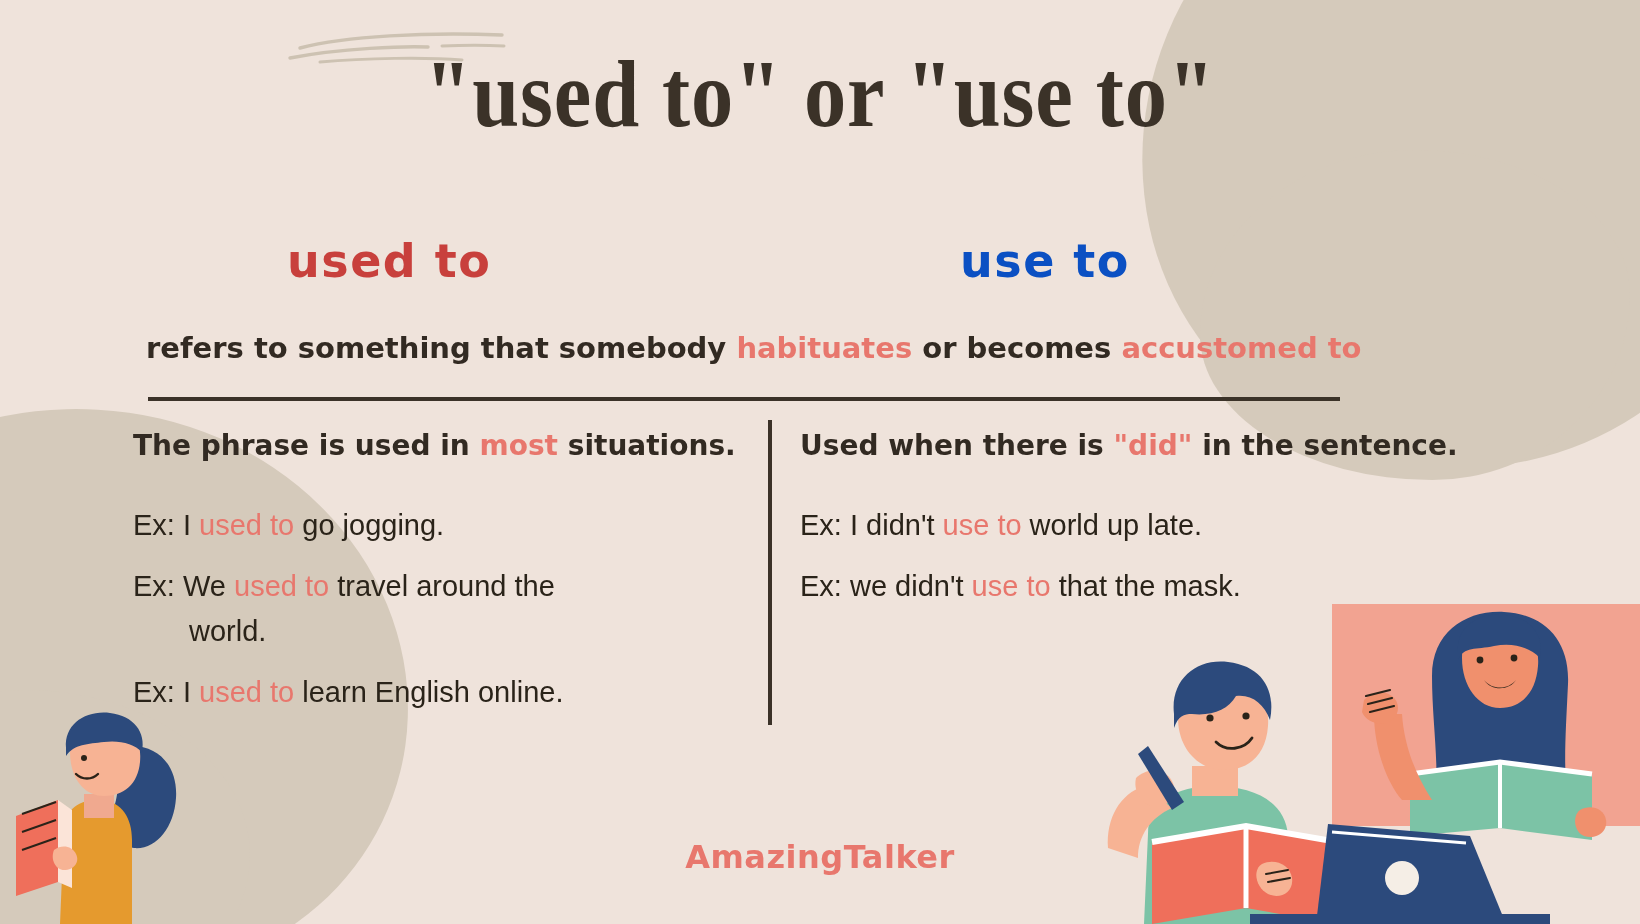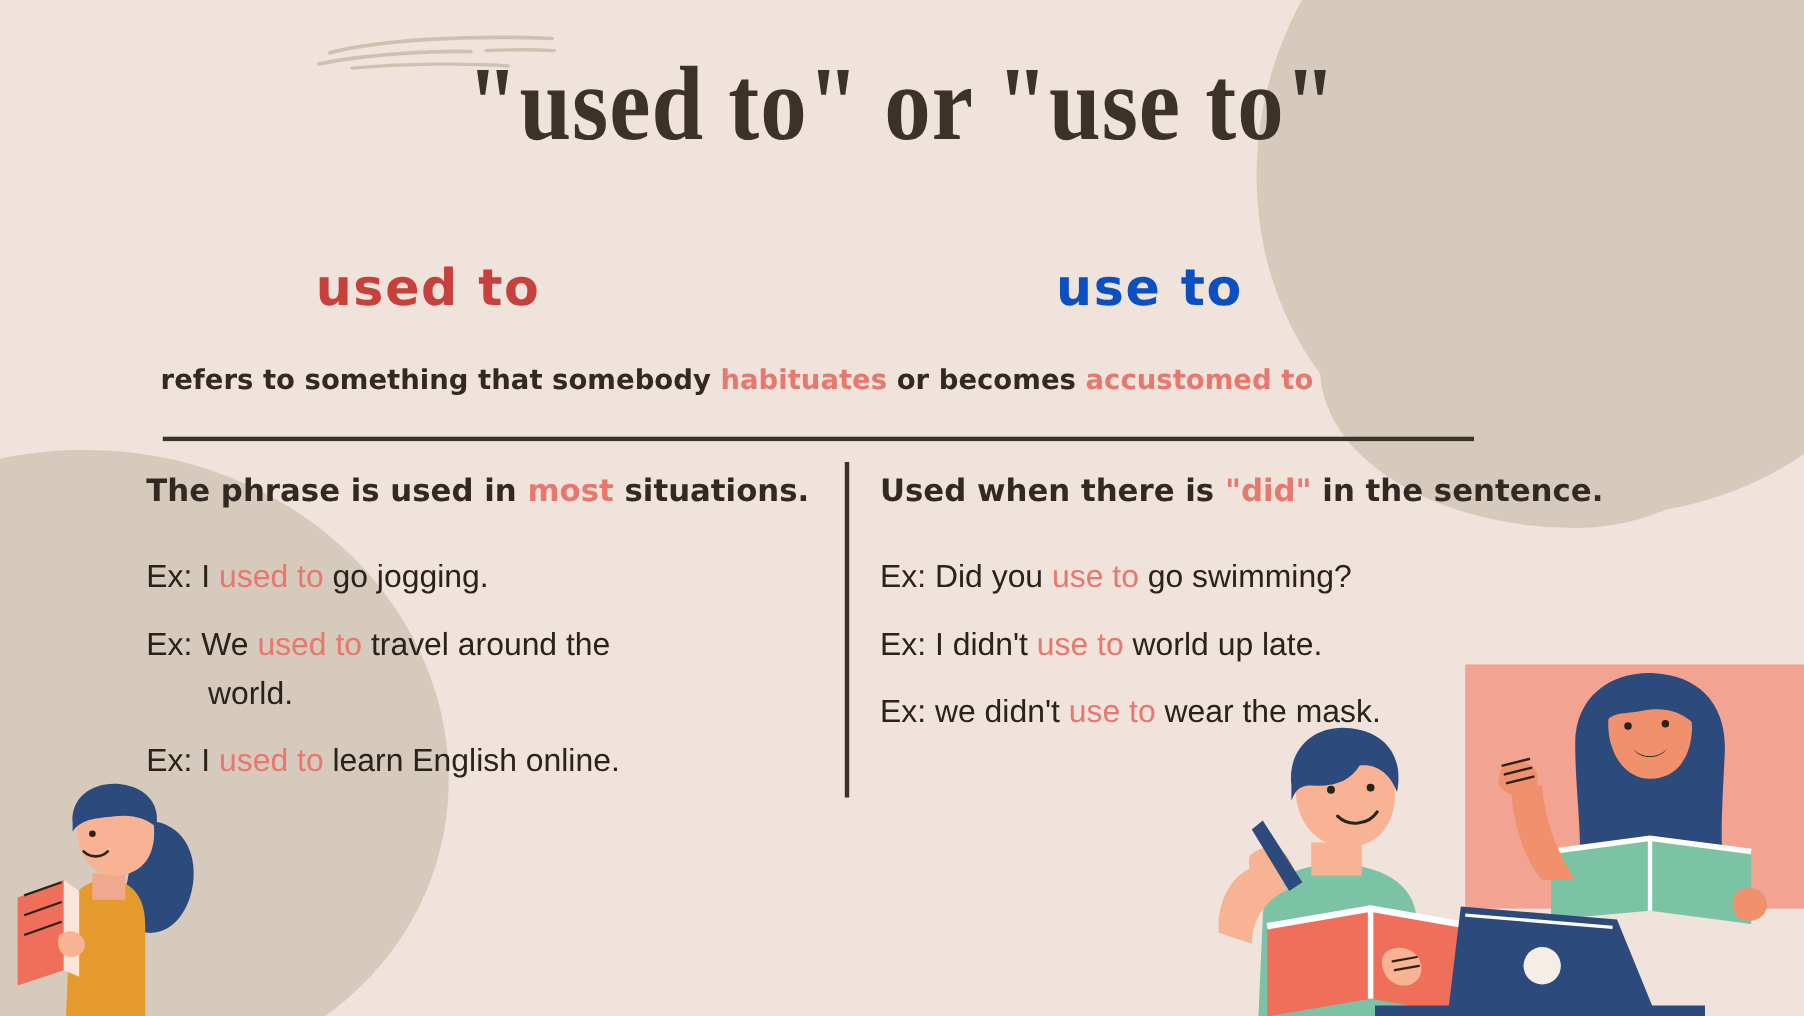--- a/index.html
+++ b/index.html
@@ -94,21 +94,21 @@
   .col-head-right { left: 960px; color: #0b50c3; }
 
   
   .definition {
     position: absolute;
     top: 331px;
     left: 146px;
     width: 1196px;
     font-family: "DejaVu Sans", sans-serif;
     font-weight: 700;
-    font-size: 25px;
+    font-size: 29px;
     line-height: 1.2;
     color: #322a22;
     white-space: nowrap;
   }
   .definition .hl { color: #e8776d; }
 
   .rule {
     position: absolute;
     top: 397px;
     left: 148px;
@@ -208,25 +208,24 @@
     <p class="example"><span>Ex: I </span><span class="hl">used to</span><span> go jogging.</span></p>
 
     <p class="example"><span>Ex: We </span><span class="hl">used to</span><span> travel around the</span><br><span class="example-indent">world.</span></p>
 
     <p class="example"><span>Ex: I </span><span class="hl">used to</span><span> learn English online.</span></p>
   </div>
 
   <div class="col col-right">
     <p class="sub-head"><span>Used when there is </span><span class="hl">"did"</span><span> in the sentence.</span></p>
 
-    <p class="example"><span>Ex: Did you </span><span class="hl">use to</span><span> go swimming?</span></p>
 
     <p class="example"><span>Ex: I didn't </span><span class="hl">use to</span><span> world up late.</span></p>
 
-    <p class="example"><span>Ex: we didn't </span><span class="hl">use to</span><span> wear the mask.</span></p>
+    <p class="example"><span>Ex: we didn't </span><span class="hl">use to</span><span> that the mask.</span></p>
   </div>
 
   <svg class="illo illo-left" viewBox="0 0 210 224">
 
     <path d="M118 46 C150 44, 168 68, 166 98 C164 128, 146 150, 124 148 C104 146, 100 122, 106 100 C110 82, 108 60, 118 46 Z" fill="#2c4a7c"></path>
 
     <path d="M54 128 C54 108, 74 98, 92 100 C112 102, 122 118, 122 140 L122 224 L50 224 Z" fill="#e59a2e"></path>
 
     <path d="M74 94 L104 94 L104 118 L74 118 Z" fill="#f0a98f"></path>
 
@@ -291,14 +290,15 @@
     <path d="M182 268 C194 262, 210 268, 212 282 C214 296, 200 304, 188 298 C176 292, 172 274, 182 268 Z" fill="#f7b394"></path>
     <path d="M186 278 L208 274" stroke="#2a2319" stroke-width="2" fill="none" stroke-linecap="round"></path>
     <path d="M188 286 L210 282" stroke="#2a2319" stroke-width="2" fill="none" stroke-linecap="round"></path>
 
     <path d="M248 228 L390 240 L426 328 L236 328 Z" fill="#2c4a7c"></path>
     <path d="M252 236 L386 247" stroke="#ffffff" stroke-width="3" fill="none"></path>
     <circle cx="322" cy="282" r="17" fill="#f5eee6"></circle>
     <path d="M170 318 L470 318 L470 328 L170 328 Z" fill="#2c4a7c"></path>
   </svg>
 
+  <div class="logo">AmazingTalker</div>
 
 </div>
 
 </body></html>

